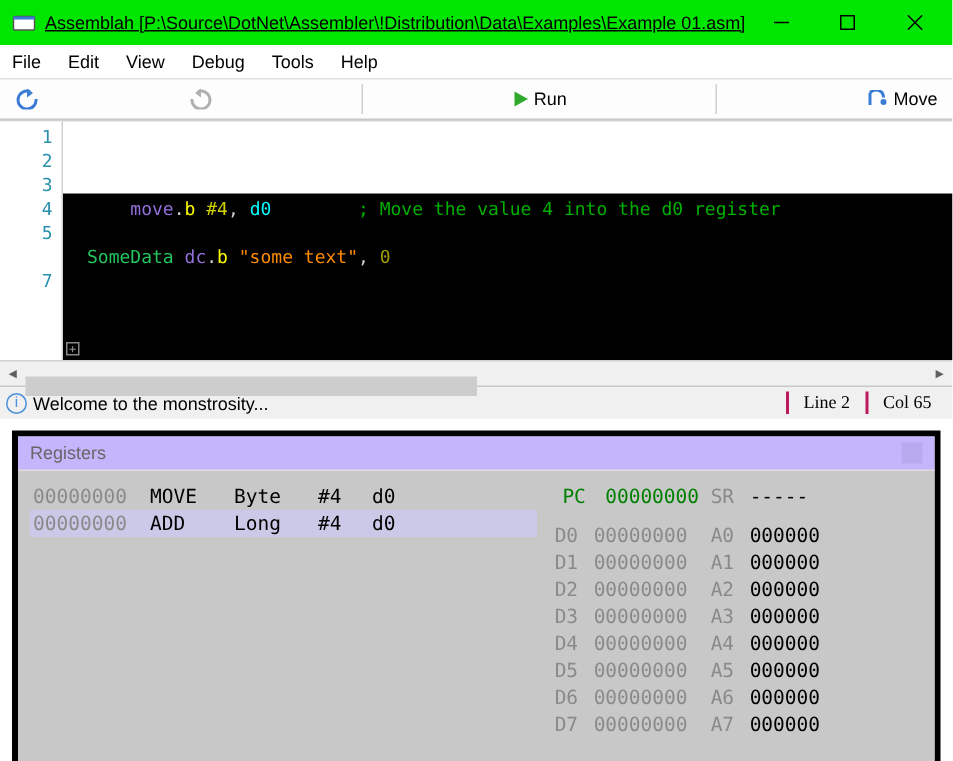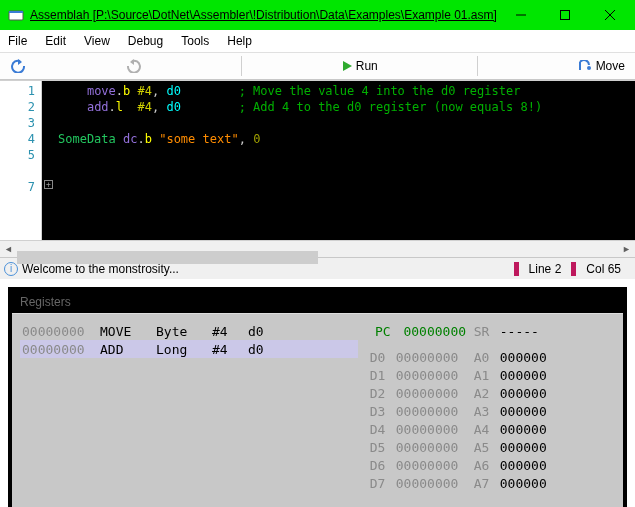--- a/index.html
+++ b/index.html
@@ -77,20 +77,21 @@
   .gutter .ln { height: 16px; line-height: 16px; }
   .editor {
     flex: 1;
     background: #000;
     color: #ccc;
     font-family: Consolas, monospace;
     font-size: 12px;
     padding: 2px 8px 0 16px;
     overflow: hidden;
     position: relative;
+    margin-top: 48px;
   }
   .line { height: 16px; line-height: 16px; white-space: pre; }
   .tok-op   { color: #9370db; } 
   .tok-size { color: #ffff00; }
   .tok-imm  { color: #d0d000; }
   .tok-reg  { color: #00ffff; }
   .tok-cmt  { color: #00b000; }
   .tok-lab  { color: #22c55e; }
   .tok-str  { color: #ff8c00; }
   .tok-dir  { color: #9370db; }
@@ -133,30 +134,30 @@
     font-size: 12px;
     padding: 0 4px;
   }
   .status-icon {
     width: 14px; height: 14px; border-radius: 50%;
     border: 1px solid #4a90d9; color: #4a90d9;
     display: flex; align-items: center; justify-content: center;
     font-size: 10px; margin-right: 4px;
   }
   .status-msg { flex: 1; }
-  .status-cell { padding: 0 10px; border-left: 5px solid #be185d; }
+  .status-cell { padding: 0 10px; border-left: 2px solid #be185d; font-family: Liberation Serif, serif; }
   
   .panel-wrap {
     padding: 8px;
   }
   .panel {
     border: 4px solid #000;
   }
   .panel-title {
-    background: #000000;
+    background: #c4b5fd;
     padding: 4px 8px;
     font-size: 12px;
     color: #666;
     border-bottom: 1px solid #ddd;
     display: flex;
   }
   .panel-title .spacer { flex: 1; }
   .panel-title .sq {
     width: 14px; height: 14px; background: rgba(0,0,0,0.06);
   }
@@ -273,21 +274,20 @@
     <div class="ln">1</div>
     <div class="ln">2</div>
     <div class="ln">3</div>
     <div class="ln">4</div>
     <div class="ln">5</div>
     <div class="ln"></div>
     <div class="ln">7</div>
   </div>
   <div class="editor">
     <div class="line"><span>    </span><span class="tok-op">move</span><span>.</span><span class="tok-size">b</span><span> </span><span class="tok-imm">#4</span><span>, </span><span class="tok-reg">d0</span><span>        </span><span class="tok-cmt">; Move the value 4 into the d0 register</span></div>
-    <div class="line"><span>    </span><span class="tok-op">add</span><span>.</span><span class="tok-size">l</span><span>  </span><span class="tok-imm">#4</span><span>, </span><span class="tok-reg">d0</span><span>        </span><span class="tok-cmt">; Add 4 to the d0 register (now equals 8!)</span></div>
     <div class="line"></div>
     <div class="line"><span class="tok-lab">SomeData </span><span class="tok-dir">dc</span><span>.</span><span class="tok-size">b</span><span> </span><span class="tok-str">"some text"</span><span>, </span><span class="tok-num">0</span></div>
     <div class="line"></div>
     <div class="line"></div>
     <div class="line">
       <span class="fold-mark" style="top:99px">+</span>
     </div>
   </div>
 </div>
 <div class="scroll-h">

